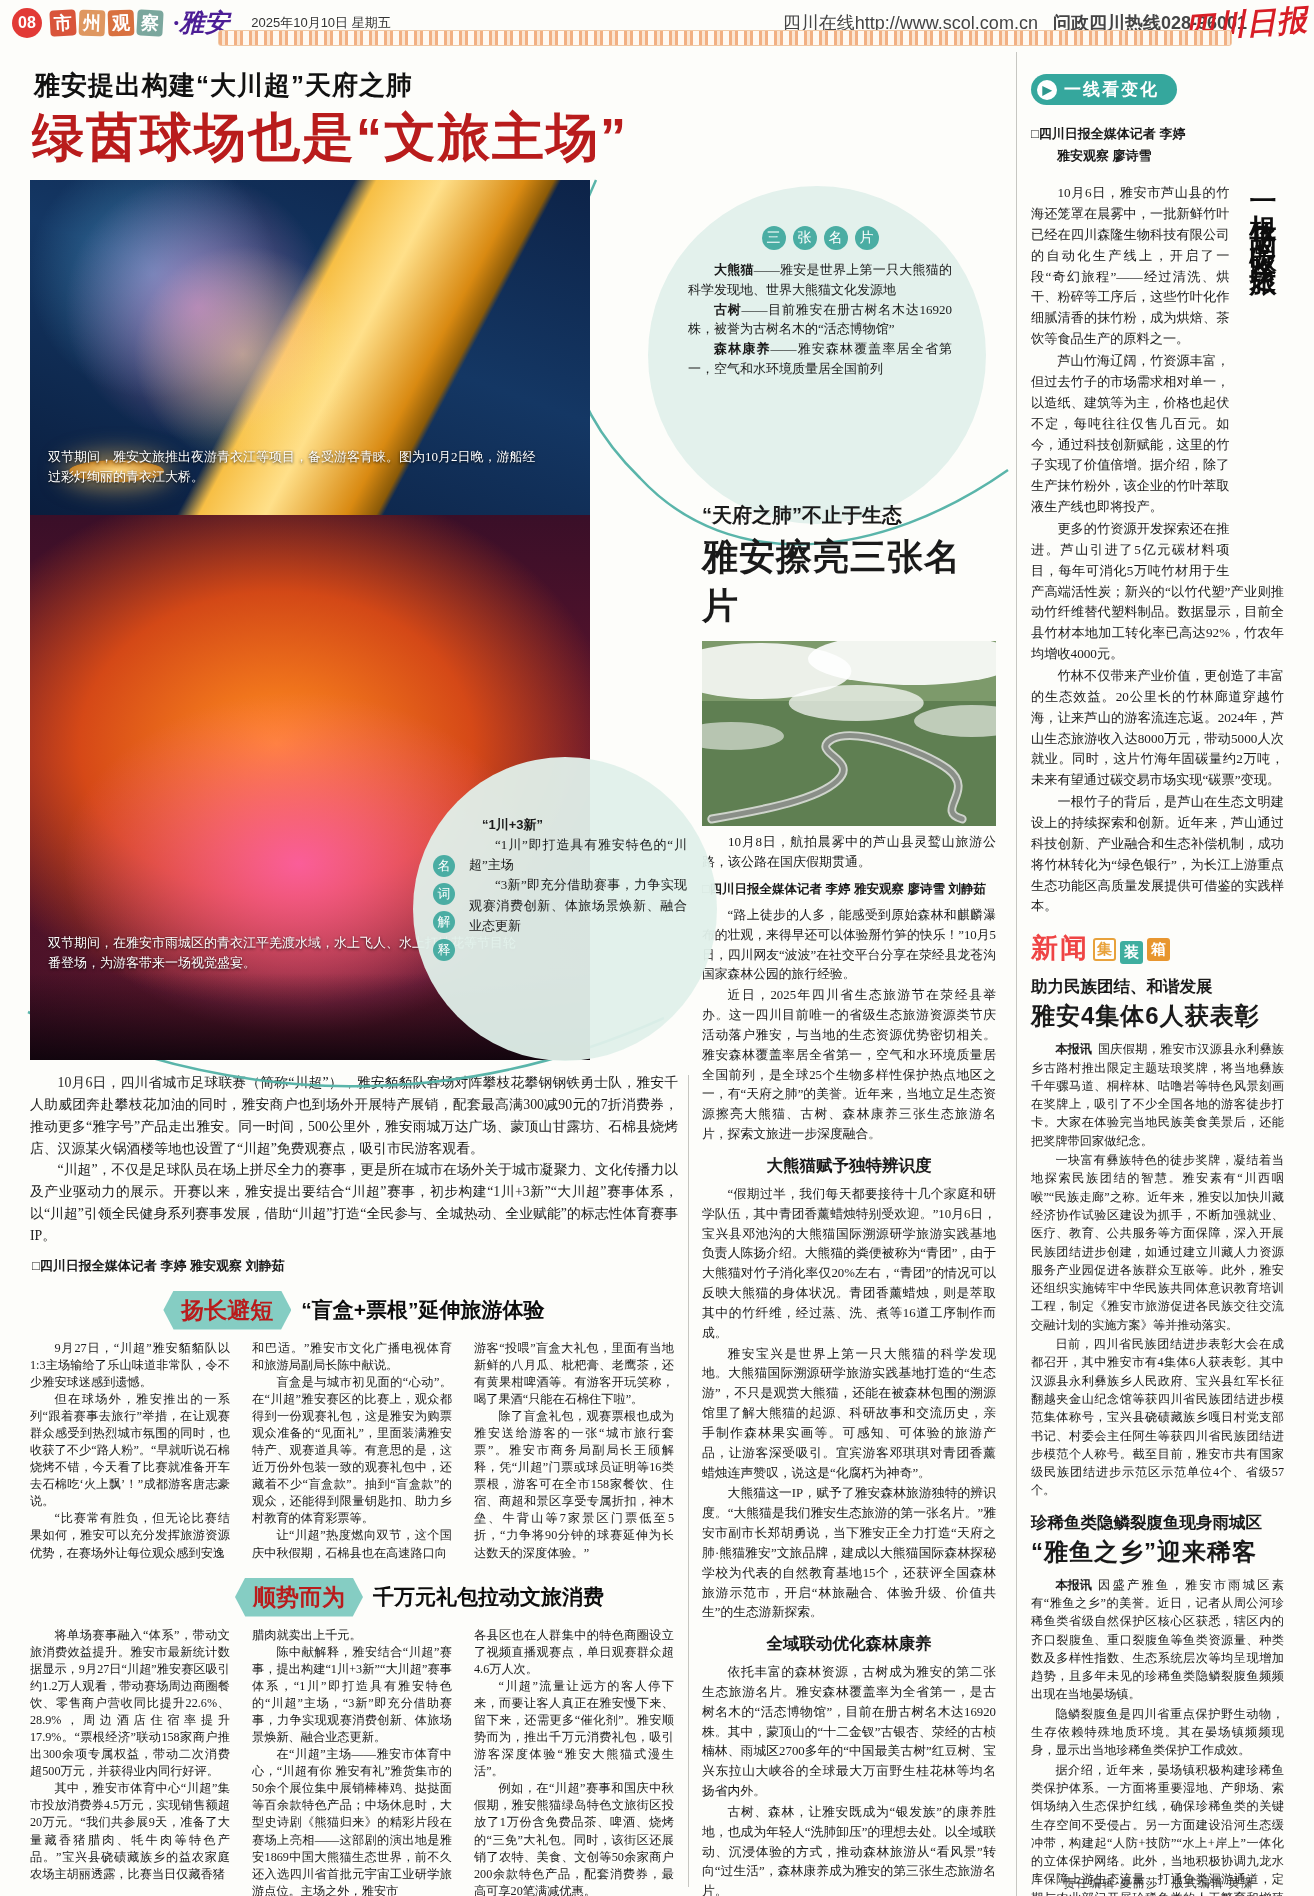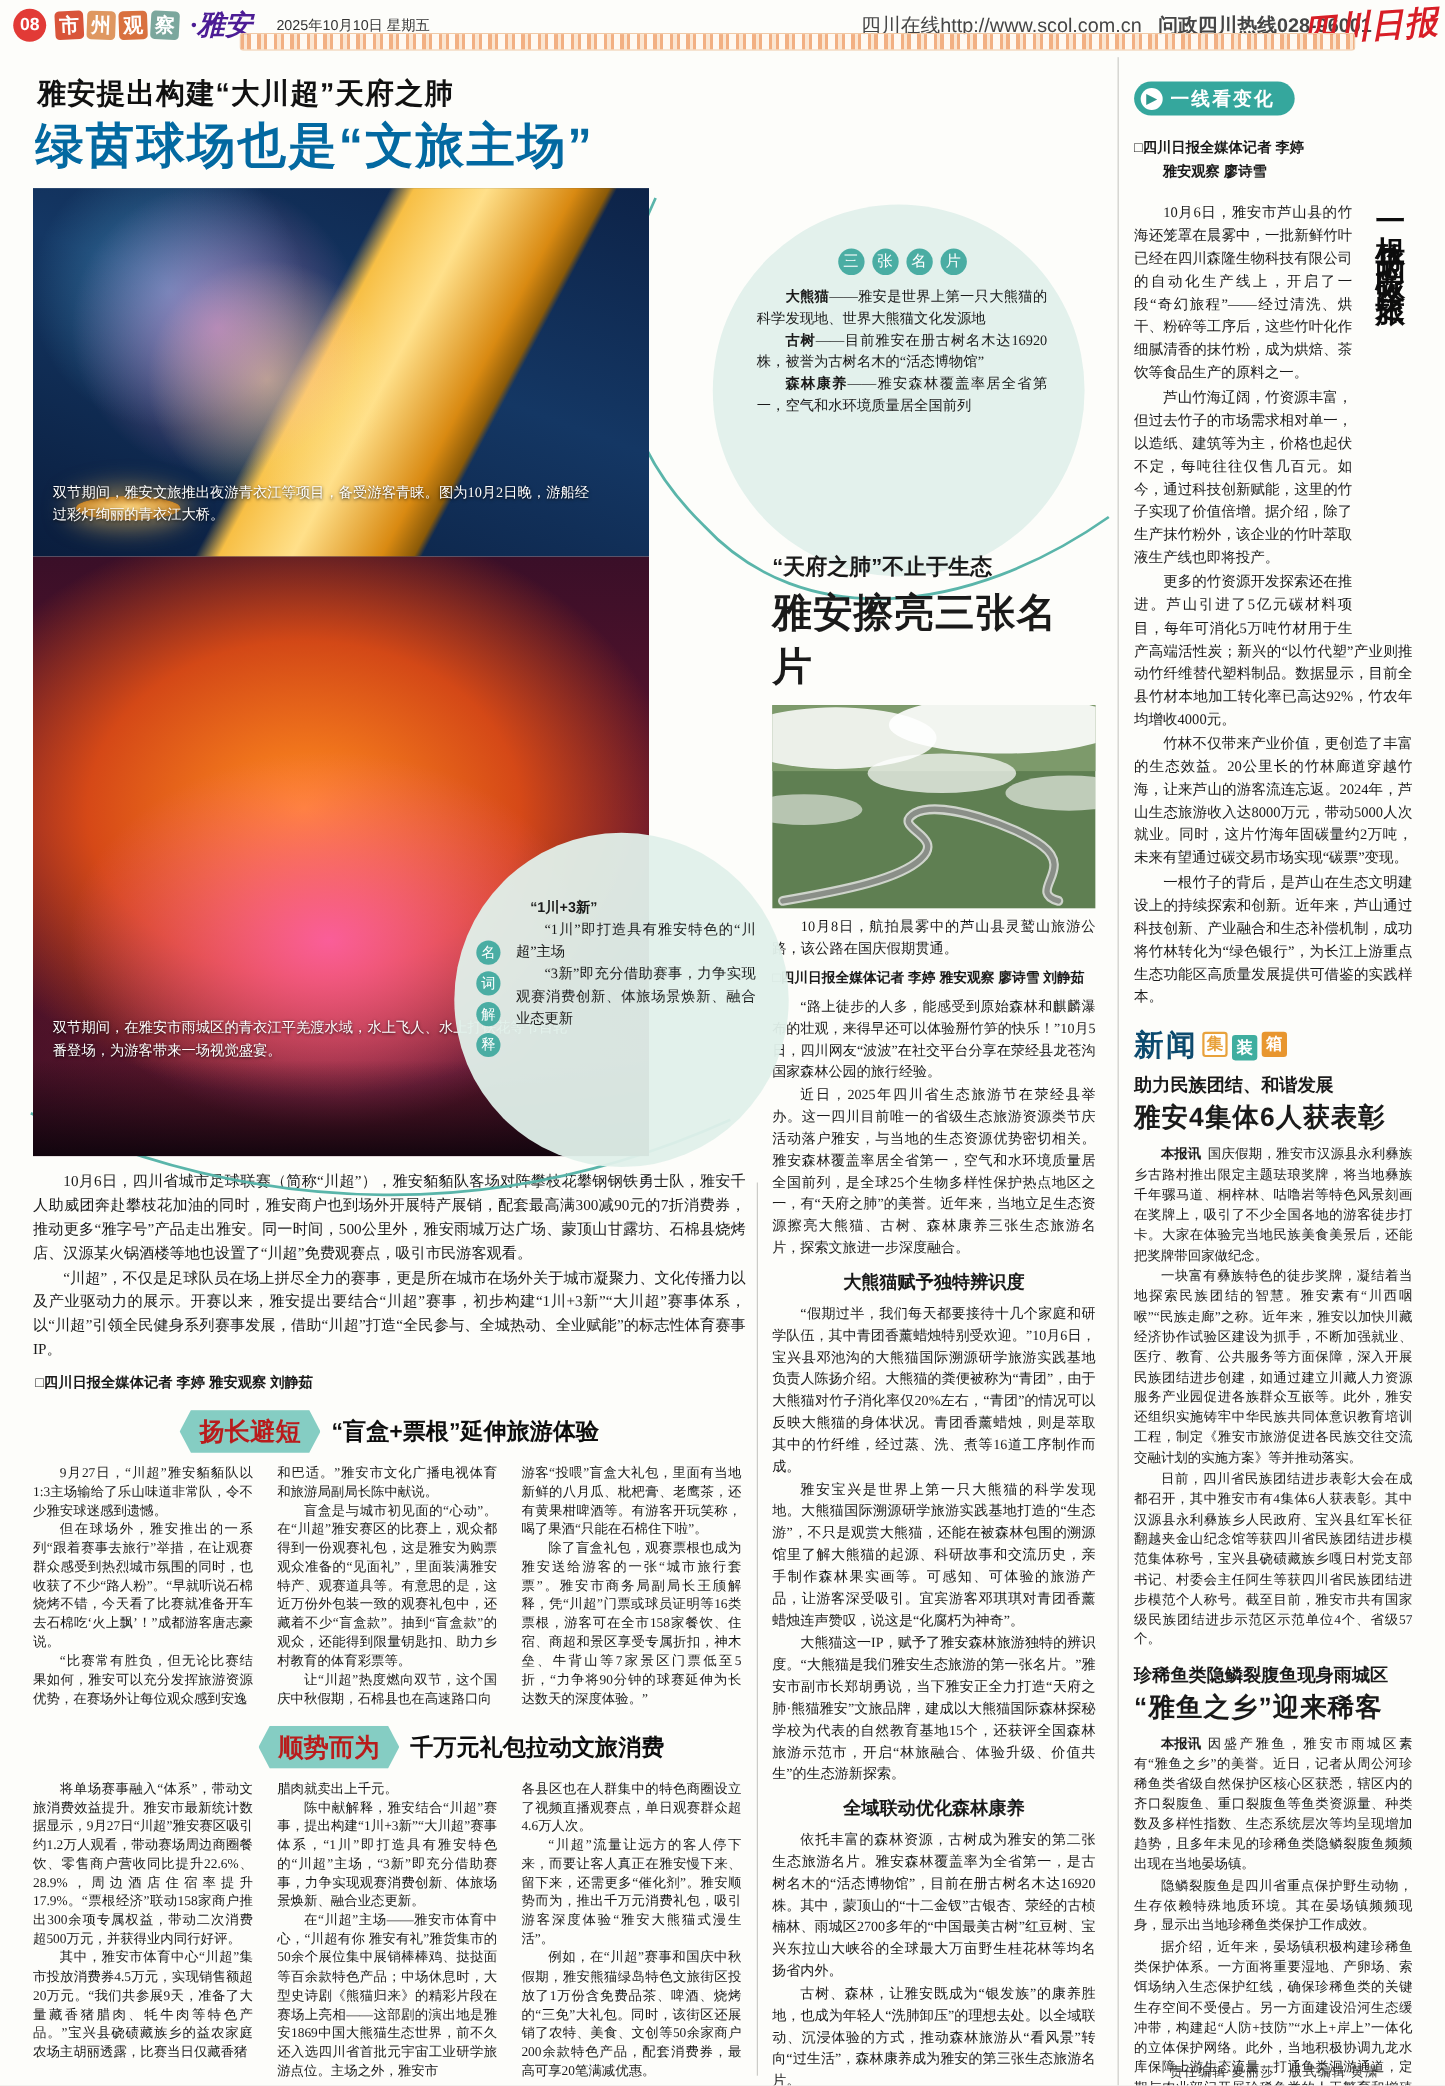--- a/index.html
+++ b/index.html
@@ -32,21 +32,21 @@
     background:repeating-linear-gradient(90deg,#f2b083 0 3px,#fbe6d2 3px 6px,#f2b083 6px 9px,#fff9f2 9px 15px);
     border:1px solid #f0c9a6; }
   
   .content { position:relative; display:flex; padding:0 30px; }
   .col-left { width:648px; }
   .col-mid { width:310px; margin-left:14px; padding:450px 6px 0 10px; position:relative; z-index:2; }
   .col-right { width:268px; margin-left:14px; border-left:1px solid #c7c7c2; padding:14px 0 0 14px; position:relative; z-index:2; }
   .divider-lm { position:absolute; left:688px; top:1075px; width:1px; height:812px; background:#c7c7c2; }
   
   .kicker-main { font-family:"Liberation Sans",sans-serif; font-size:26px; font-weight:bold; color:#111; margin:16px 0 6px 4px; letter-spacing:1px; }
-  h1.headline-main { font-family:"Liberation Sans",sans-serif; font-size:44px; font-weight:900; letter-spacing:2px; color:#0369a1; line-height:1.1; margin:0 0 14px 2px; }
+  h1.headline-main { font-family:"Liberation Sans",sans-serif; font-size:52px; font-weight:900; letter-spacing:2px; color:#b91c1c; line-height:1.1; margin:0 0 14px 2px; }
   .para-list p { text-indent:2em; text-align:justify; }
   .cont p:first-child { text-indent:0; }
   .intro { margin-top:12px; font-size:13.8px; line-height:1.58; }
   .byline { font-family:"Liberation Sans",sans-serif; font-weight:bold; font-size:13px; margin:10px 0 4px 2px; }
   .sec-header { display:flex; align-items:center; gap:10px; margin:16px 0 10px 0; }
   .sec-header.center { justify-content:center; }
   .sec-header.offset { margin-left:205px; }
   .sec-tag { background:#85cdc3; color:#b91c1c; font-family:Liberation Sans, sans-serif; font-weight:bold;
     font-size:23px; padding:4px 18px; clip-path:polygon(0 50%,8% 0,92% 0,100% 50%,92% 100%,8% 100%); }
   .sec-title { font-family:"Liberation Sans",sans-serif; font-size:21px; font-weight:900; color:#0d0d0d; }
@@ -109,21 +109,21 @@
   .tag-play { width:20px; height:20px; border-radius:50%; background:#fff; color:#2e988e; font-size:12px;
     font-weight:bold; display:flex; align-items:center; justify-content:center; font-family:"Liberation Sans",sans-serif; }
   .tag-line .tag-label { color:#fff; font-family:"Liberation Sans",sans-serif; font-weight:bold; font-size:17px; letter-spacing:2px; }
   .byline-right { font-family:"Liberation Sans",sans-serif; font-weight:bold; font-size:13px; line-height:1.7; margin-bottom:16px; }
   .byline-right .l2 { padding-left:2em; }
   .v-headline { float:right; writing-mode:vertical-rl; font-family:"DejaVu Serif",serif; font-size:27px;
     font-weight:900; letter-spacing:6px; height:378px; margin:4px 0 6px 12px; color:#0d0d0d; }
   .bamboo-body { font-size:13.2px; line-height:1.58; }
   .bamboo-body p { margin-bottom:1px; }
   .newsbox-title { display:flex; align-items:flex-end; gap:4px; margin:20px 0 12px 0; }
-  .newsbox-main { font-family:Liberation Sans, sans-serif; font-size:27px; font-weight:900; color:#0c4a6e; line-height:1; letter-spacing:2px; }
+  .newsbox-main { font-family:Liberation Mono, monospace; font-size:27px; font-weight:900; color:#ef4444; line-height:1; letter-spacing:2px; }
   .nb-box { width:23px; height:23px; font-size:15px; font-weight:bold; font-family:"Liberation Sans",sans-serif;
     display:flex; align-items:center; justify-content:center; border-radius:3px; }
   .nb-0 { border:2px solid #e8a23c; color:#e8a23c; background:#fff; transform:translateY(-3px); }
   .nb-1 { background:#3fae9f; color:#fff; }
   .nb-2 { background:#e8962f; color:#fff; transform:translateY(-3px); }
   .kicker-small { font-family:"Liberation Sans",sans-serif; font-size:16.5px; font-weight:bold; margin:12px 0 2px 0; }
   h3.headline-small { font-family:"Liberation Sans",sans-serif; font-size:24px; font-weight:900; letter-spacing:1px; margin-bottom:8px; }
   .small-body { font-size:12.2px; line-height:1.5; }
   .small-body p { margin-bottom:1px; }
   .lead-label { font-family:"Liberation Sans",sans-serif; font-weight:bold; }

